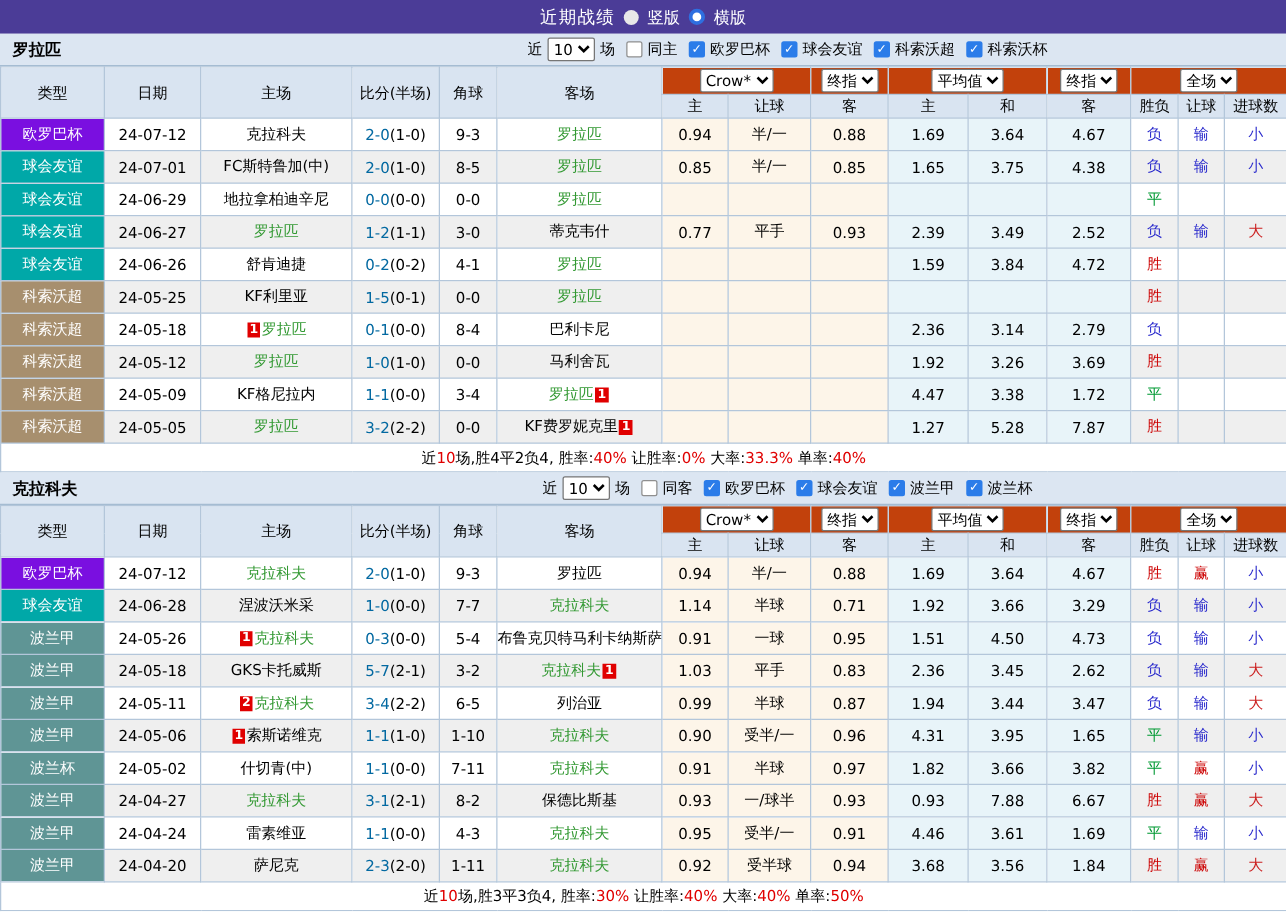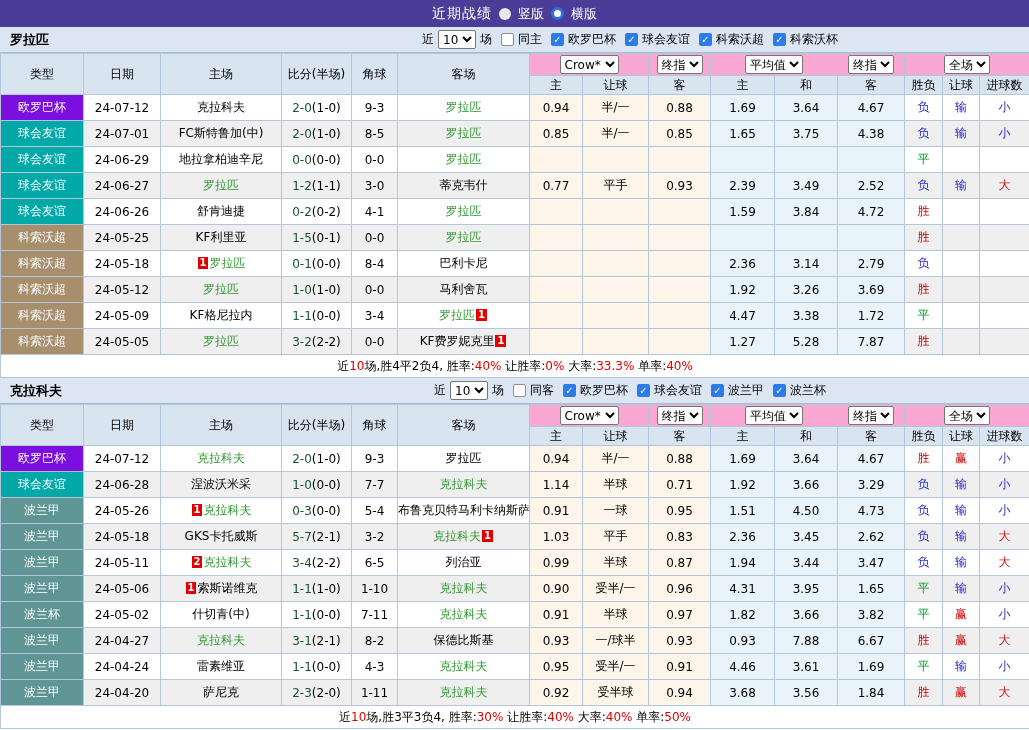--- a/index.html
+++ b/index.html
@@ -30,28 +30,28 @@
   .cb.ck{background:#2b7ce9;color:#fff;margin-left:5px}
   .cb.un{background:#fff;border:1px solid #8f8f8f;margin-left:5px}
 
   
   table{border-collapse:collapse;width:1029px;table-layout:fixed}
   th,td{border:1px solid #b3c6da;text-align:center;padding:0;
         white-space:nowrap;overflow:hidden;font-weight:normal}
   .hrow1 th{height:22px}
   .hrow2 th{height:19px}
   .mainh,.subh{background:#d9e4f1}
-  .selcell{background:#f9a8d4}
+  .selcell{background:#c2410c}
   tbody td{height:26px}
   .crow{background:#fdf5e9}
   .avg{background:#e8f4f9}
   .stripe{background:#efefef}
   .type-td{color:#fff}
   .focus{color:#339933}
-  .sc{color:#14532d}
+  .sc{color:#0369a1}
   .card{display:inline-block;background:#e00000;color:#fff;font-size:10px;
         line-height:12px;height:12px;padding:0 2px;font-weight:bold;
         vertical-align:1px;margin:0 1px}
   .sumrow td{height:23px;background:#fff}
   .red{color:#e00000}
 </style>
 </head>
 <body>
 
 <div class="titlebar">

